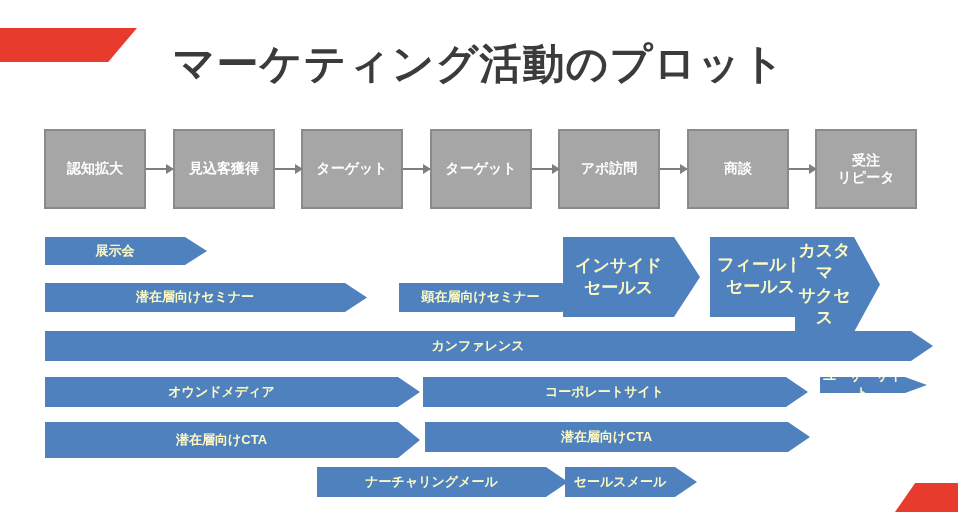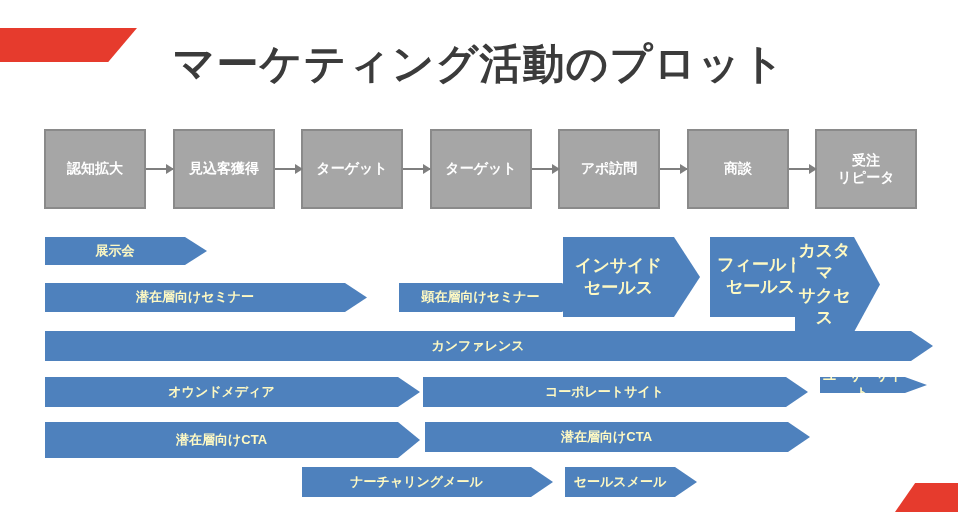--- a/index.html
+++ b/index.html
@@ -82,16 +82,16 @@
 
   <div class="arrow" style="left:45px;  top:331px; width:888px; height:30px;">カンファレンス</div>
 
   <div class="arrow" style="left:45px;  top:377px; width:375px; height:30px;">オウンドメディア</div>
   <div class="arrow" style="left:423px; top:377px; width:385px; height:30px;">コーポレートサイト</div>
   <div class="arrow" style="left:820px; top:377px; width:107px; height:16px;">ユーザーサイト</div>
 
   <div class="arrow" style="left:45px;  top:422px; width:375px; height:36px;">潜在層向けCTA</div>
   <div class="arrow" style="left:425px; top:422px; width:385px; height:30px;">潜在層向けCTA</div>
 
-  <div class="arrow" style="left:302px; top:467px; width:251px; height:30px;">ナーチャリングメール</div>
+  <div class="arrow" style="left:317px; top:467px; width:251px; height:30px;">ナーチャリングメール</div>
   <div class="arrow" style="left:565px; top:467px; width:132px; height:30px;">セールスメール</div>
 
 </div>
 
 </body></html>

